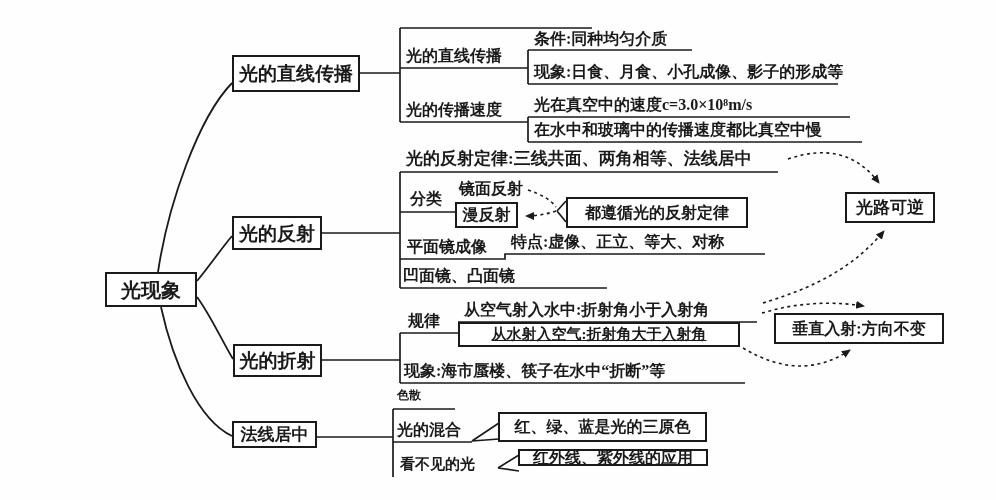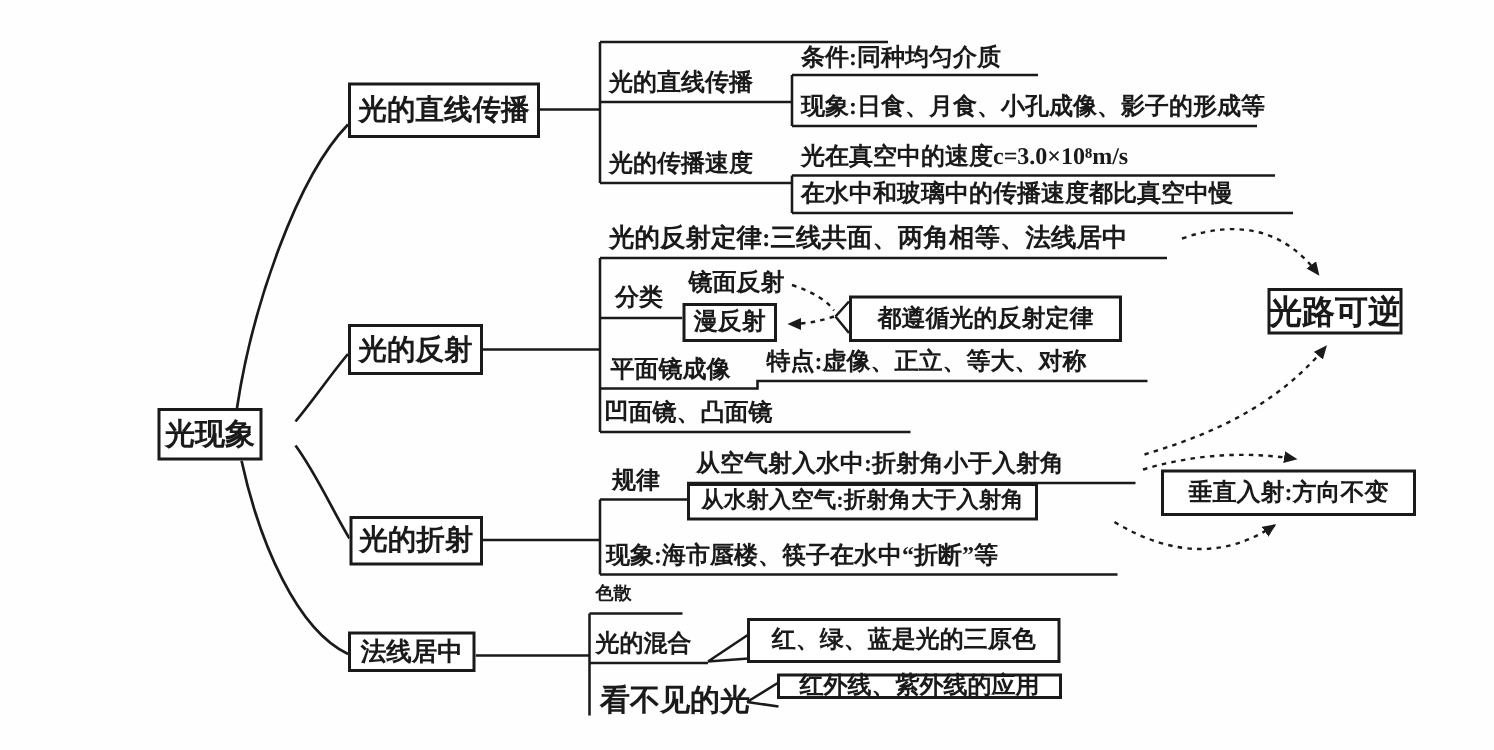--- a/index.html
+++ b/index.html
@@ -81,37 +81,37 @@
     <g fill="none" stroke="#1a1a1a" stroke-width="1.6" stroke-dasharray="3 3.5">
       <path d="M528,190 Q549,197 556,207"></path>
       <path d="M556,211 Q541,216 526,216" marker-end="url(#ah)"></path>
       <path d="M788,159 Q846,139 879,183" marker-end="url(#ah)"></path>
       <path d="M763,303 C802,291 848,274 884,231" marker-end="url(#ah)"></path>
       <path d="M762,313 Q812,298 864,306" marker-end="url(#ah)"></path>
       <path d="M743,348 Q801,383 850,350" marker-end="url(#ah)"></path>
     </g>
   </svg>
 
-  <div class="node" style="left:105px;top:272px;width:70px;height:35px;font-size:20px;">光现象</div>
+  <div class="node" style="left:105px;top:272px;width:92px;height:35px;font-size:20px;">光现象</div>
 
   <div class="node" style="left:232px;top:55px;width:128px;height:37px;font-size:19px;">光的直线传播</div>
 
   <div class="node" style="left:233px;top:344px;width:89px;height:33px;font-size:19px;">光的折射</div>
 
   <div class="node" style="left:232px;top:216px;width:90px;height:34px;font-size:19px;">光的反射</div>
 
   <div class="node" style="left:232px;top:421px;width:85px;height:27px;font-size:17px;">法线居中</div>
 
   <div class="node" style="left:455px;top:202px;width:63px;height:26px;font-size:16px;">漫反射</div>
 
   <div class="node" style="left:566px;top:197px;width:182px;height:31px;font-size:16px;">都遵循光的反射定律</div>
 
-  <div class="node" style="left:458px;top:322px;width:234px;height:25px;font-size:15px;">从水射入空气:折射角大于入射角</div>
+  <div class="node" style="left:458px;top:322px;width:282px;height:25px;font-size:15px;text-decoration:underline;">从水射入空气:折射角大于入射角</div>
 
-  <div class="node" style="left:845px;top:192px;width:90px;height:31px;font-size:22px;">光路可逆</div>
+  <div class="node" style="left:845px;top:192px;width:90px;height:31px;font-size:17px;">光路可逆</div>
 
   <div class="node" style="left:774px;top:313px;width:170px;height:31px;font-size:16px;">垂直入射:方向不变</div>
 
   <div class="node" style="left:498px;top:412px;width:209px;height:30px;font-size:16px;">红、绿、蓝是光的三原色</div>
 
   <div class="node" style="left:518px;top:449px;width:190px;height:17px;font-size:16px;">红外线、紫外线的应用</div>
 
 
   <div class="txt" style="left:406px;top:46px;font-size:16px;">光的直线传播</div>
 
@@ -140,15 +140,15 @@
   <div class="txt" style="left:408px;top:311px;font-size:16px;">规律</div>
 
   <div class="txt" style="left:464px;top:300px;font-size:16px;">从空气射入水中:折射角小于入射角</div>
 
   <div class="txt" style="left:404px;top:361px;font-size:16px;">现象:海市蜃楼、筷子在水中“折断”等</div>
 
   <div class="txt" style="left:397px;top:388px;font-size:12px;">色散</div>
 
   <div class="txt" style="left:397px;top:420px;font-size:16px;">光的混合</div>
 
-  <div class="txt" style="left:400px;top:455px;font-size:20px;">看不见的光</div>
+  <div class="txt" style="left:400px;top:455px;font-size:15px;">看不见的光</div>
 
 </div>
 
 </body></html>

